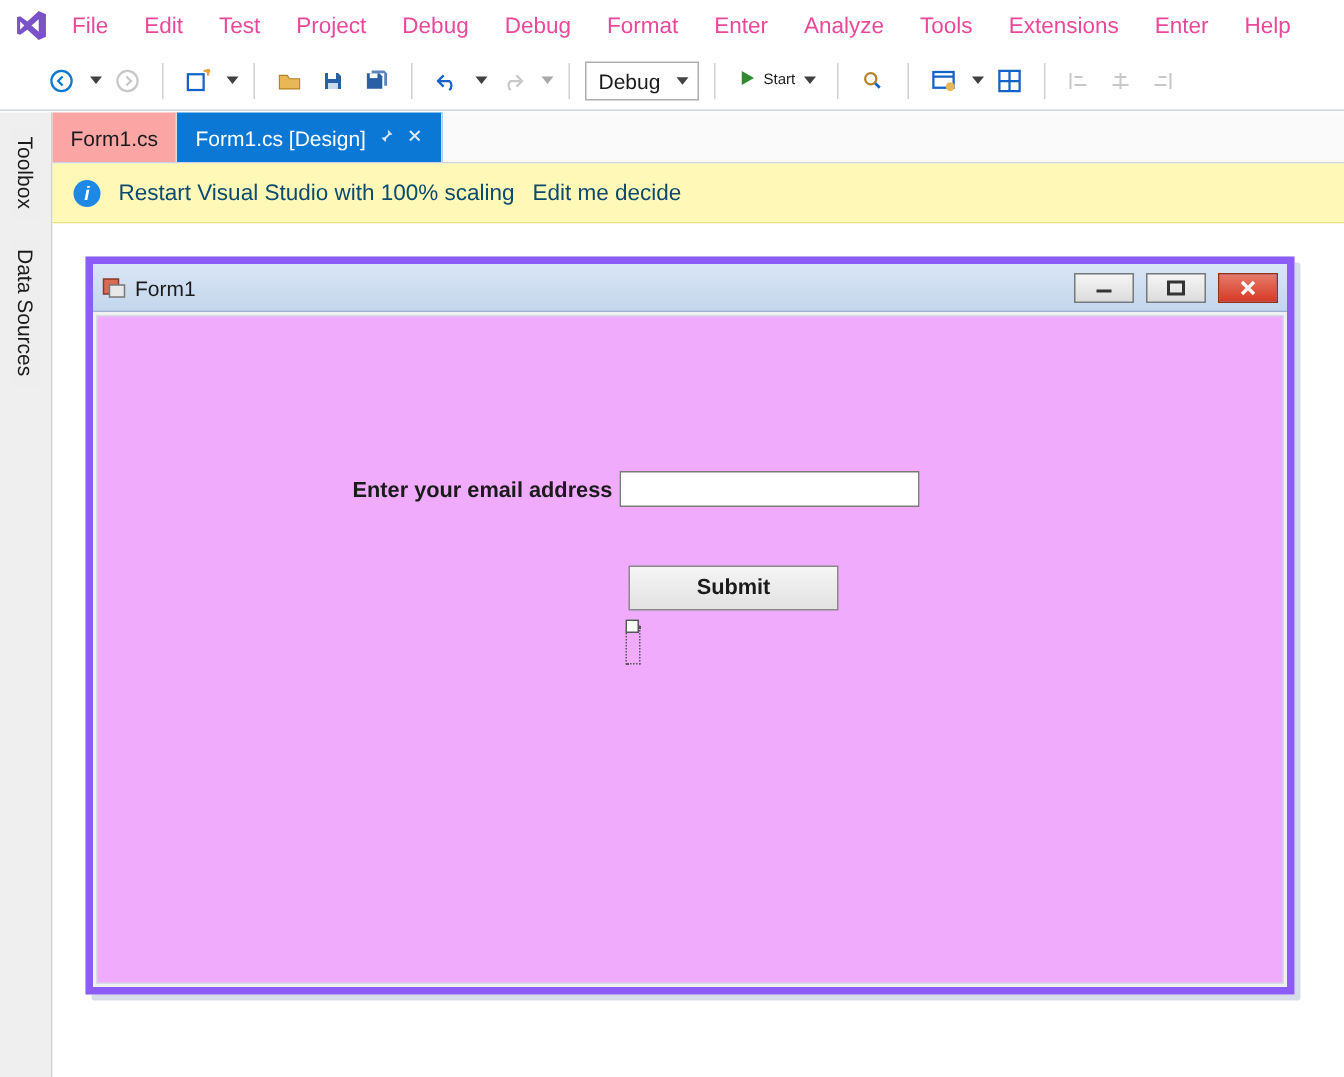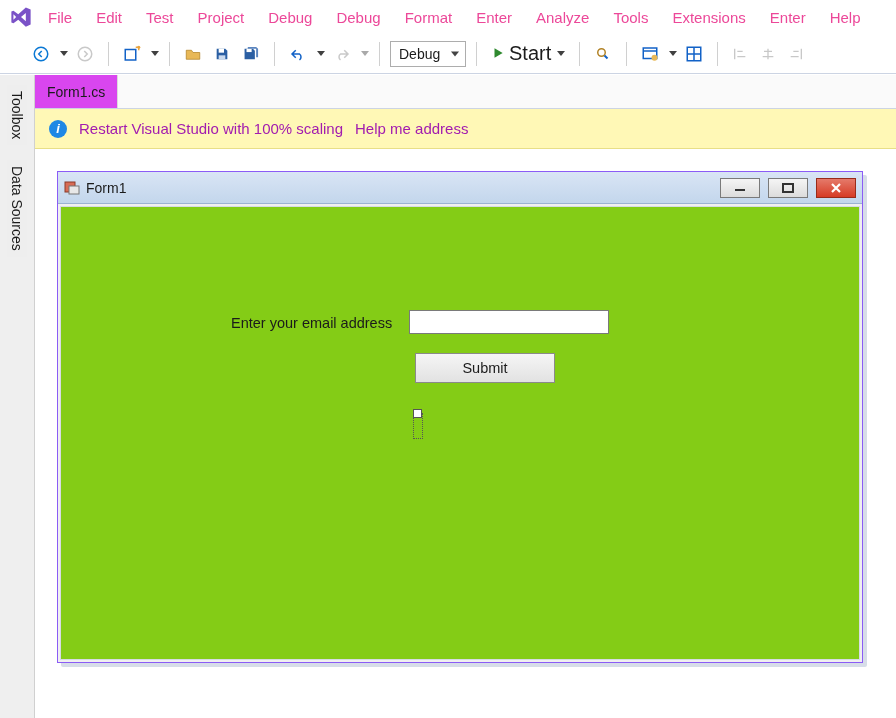--- a/index.html
+++ b/index.html
@@ -61,21 +61,21 @@
     right: 6px; top: 50%;
     width: 0; height: 0;
     border-left: 4px solid transparent;
     border-right: 4px solid transparent;
     border-top: 5px solid #444;
     transform: translateY(-50%);
   }
   .tb-start {
     display: inline-flex; align-items: center;
     height: 26px; padding: 0 4px 0 4px; gap:4px;
-    font-size: 20px;
+    font-size: 10px;
   }
   .tb-start .play { color:#2f8a2f; }
   .tb-chevron {
     width:0;height:0;
     border-left:4px solid transparent;
     border-right:4px solid transparent;
     border-top:5px solid #404040;
     margin-left:2px;
   }
 
@@ -109,21 +109,21 @@
     align-items: stretch;
     border-bottom: 1px solid #ccd4e3;
     background: #fafafa;
   }
   .doc-tab {
     display: inline-flex;
     align-items: center;
     padding: 0 12px;
     font-size: 14px;
     border-right: 1px solid #dcdcdc;
-    background: #d946ef;
+    background: #fca5a5;
     color: #1b1b1b;
     gap: 8px;
   }
   .doc-tab.active {
     background: #0a78d4;
     color: #fff;
   }
   .doc-tab .pin, .doc-tab .close {
     font-size: 12px;
     opacity: .85;
@@ -143,41 +143,41 @@
     font-size: 15px;
     gap: 12px;
     color: #1b1b1b;
   }
   .infobar .icon {
     width:18px;height:18px;border-radius:50%;
     background:#1e88e5;color:#fff;
     display:flex;align-items:center;justify-content:center;
     font-style: italic; font-weight:bold; font-size:13px;
   }
-  .infobar a { color:#a21caf; text-decoration:none; }
+  .infobar a { color:#0c4a6e; text-decoration:none; }
 
   
   .designer {
     position: absolute;
     left: 35px; right: 0; top: 149px; bottom: 0;
     background: #fff;
     overflow: hidden;
   }
   .form-shadow {
     position: absolute;
     left: 26px; top: 26px;
     width: 806px; height: 492px;
     background: #d7dde8;
     border-radius: 2px;
   }
   .form-window {
     position: absolute;
     left: 22px; top: 22px;
     width: 806px; height: 492px;
-    border: 1px solid #8b5cf6;
+    border: 5px solid #8b5cf6;
     background: #f0f0f0;
     display: flex;
     flex-direction: column;
   }
   .titlebar {
     height: 32px;
     background: linear-gradient(#d9e5f5, #c3d6ec);
     border-bottom: 1px solid #9bb2d2;
     display: flex;
     align-items: center;
@@ -197,41 +197,42 @@
     margin-left:2px;
   }
   .winbtn.close {
     background: linear-gradient(#e57a6a,#d63b25);
     border-color:#992b1a;
     color:#fff;
     font-weight:bold;
   }
   .client {
     flex:1;
-    background:#84cc16;
+    background:#f0abfc;
     position:relative;
     border:1px solid #d7dbe3;
     margin:2px;
+    font-weight:bold;
   }
   .label1 {
     position:absolute;
     left:170px; top:108px;
     font-size:14.5px;
     color:#1b1b1b;
   }
   .textbox1 {
     position:absolute;
     left:348px; top:103px;
     width:200px; height:24px;
     border:1px solid #7a7a7a;
     background:#fff;
   }
   .button1 {
     position:absolute;
-    left:354px; top:146px;
+    left:354px; top:166px;
     width:140px; height:30px;
     border:1px solid #8a8a8a;
     background:linear-gradient(#f5f5f5,#e2e2e2);
     font-size:14.5px;
     display:flex;align-items:center;justify-content:center;
   }
   .selection-handle {
     position:absolute;
     left:352px; top:206px;
     width:10px; height:26px;
@@ -391,26 +392,39 @@
 
 <div class="leftrail">
   <div class="rail-tab">Toolbox</div>
   <div class="rail-tab">Data Sources</div>
 </div>
 
 <div class="docstrip">
   <div class="doc-tab">
     <span>Form1.cs</span>
   </div>
+  <div class="doc-tab active">
+    <span>Form1.cs [Design]</span>
+    <span class="pin">
+      <svg width="11" height="11" viewBox="0 0 24 24">
+          <path d="M14 3l7 7-4 1-5 5-1 5-3-3-5 5 5-5-3-3 5-1 5-5z" fill="#fff"></path>
+        </svg>
+    </span>
+    <span class="close">
+      <svg width="11" height="11" viewBox="0 0 24 24">
+          <path d="M5 5l14 14M19 5L5 19" stroke="#fff" stroke-width="3"></path>
+        </svg>
+    </span>
+  </div>
 </div>
 
 <div class="infobar">
   <span class="icon">i</span>
   <a href="#">Restart Visual Studio with 100% scaling</a>
-  <a href="#">Help me address</a>
+  <a href="#">Edit me decide</a>
 </div>
 
 <div class="designer">
   <div class="form-shadow"></div>
   <div class="form-window">
     <div class="titlebar">
       <span class="app-icon">
         <svg width="16" height="16" viewBox="0 0 16 16">
             <rect x="1" y="2" width="10" height="10" fill="#d86b55" stroke="#8a3a2a"></rect>
             <rect x="5" y="6" width="10" height="8" fill="#e8e8e8" stroke="#777"></rect>

